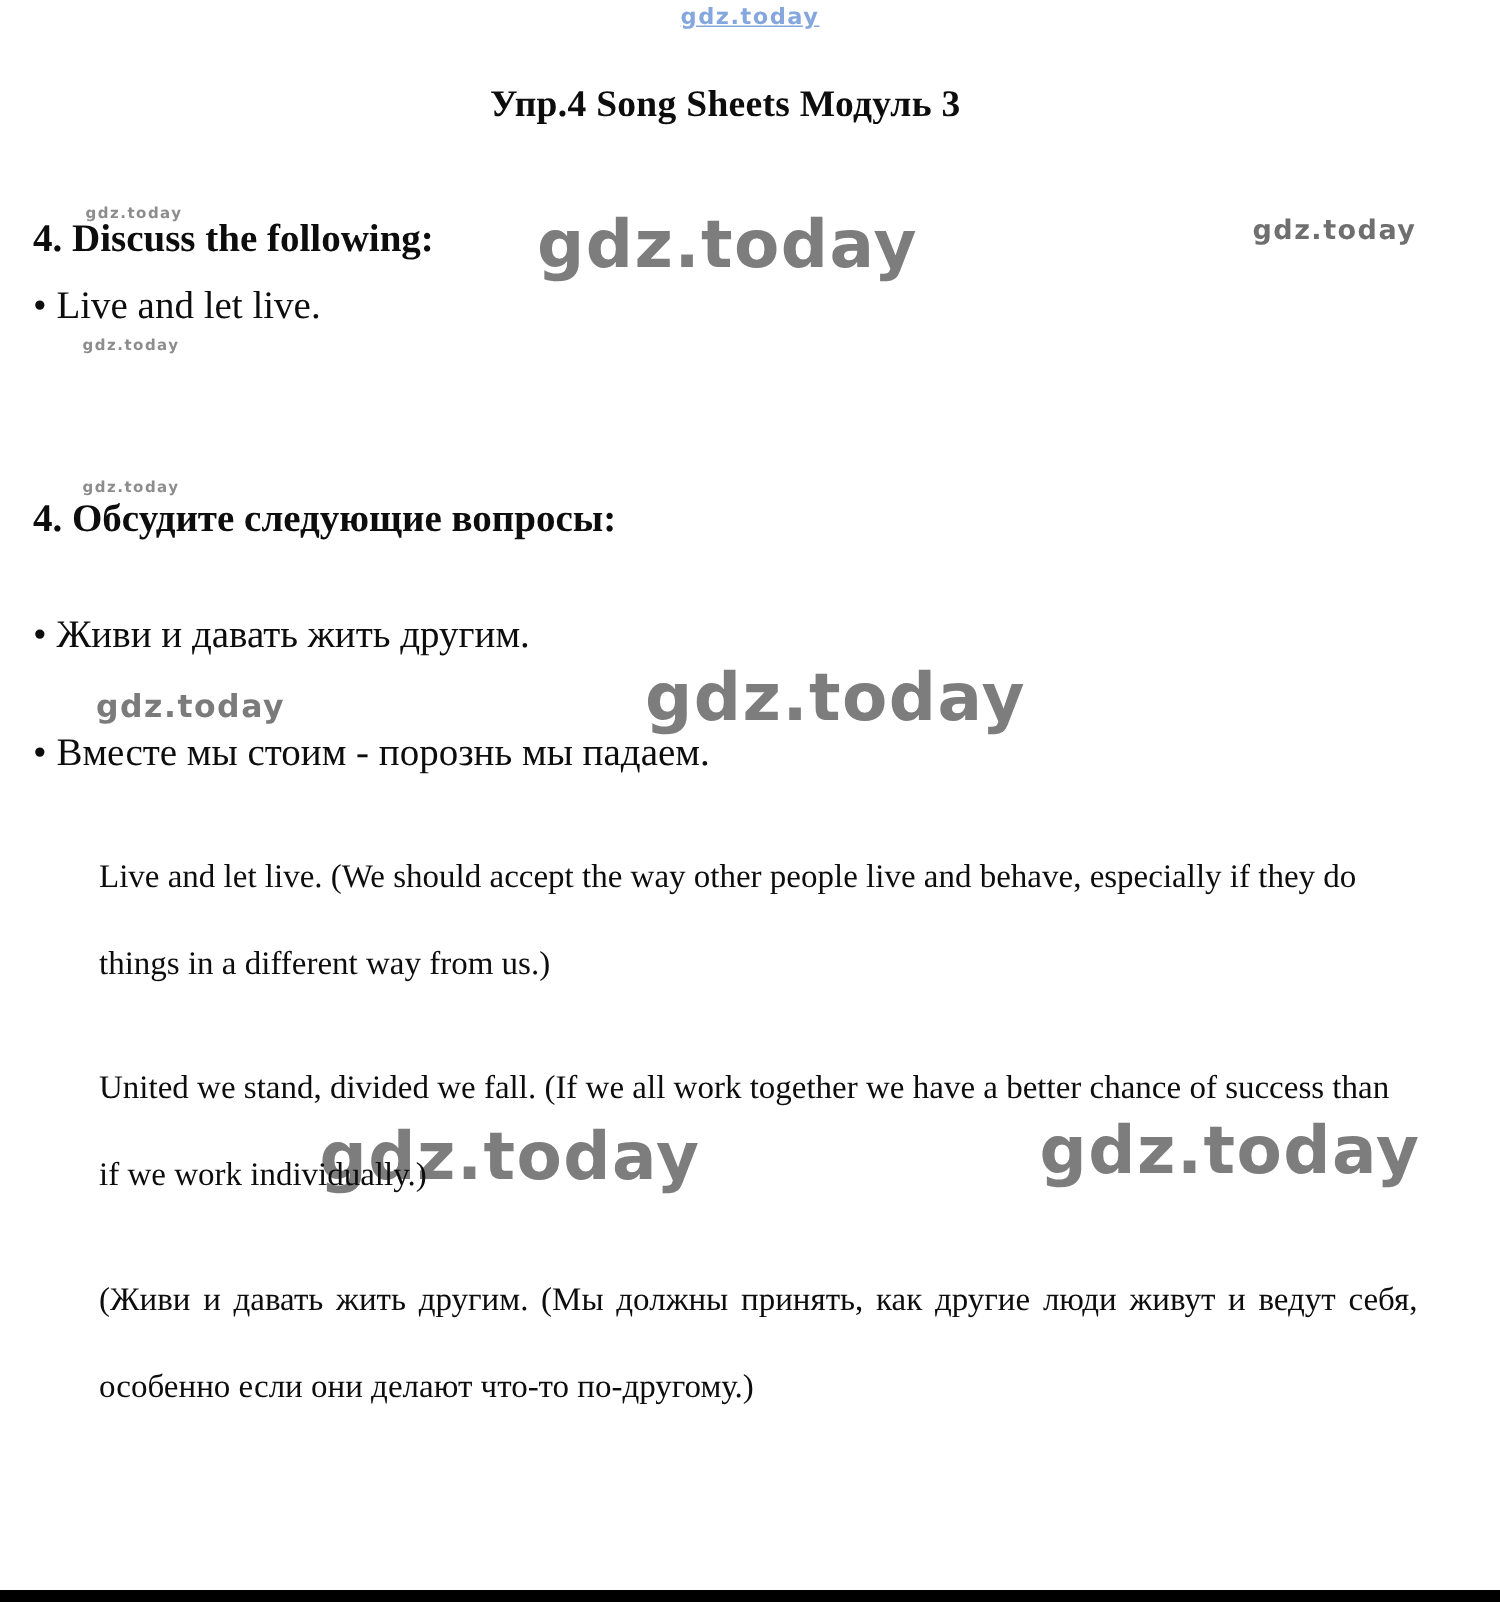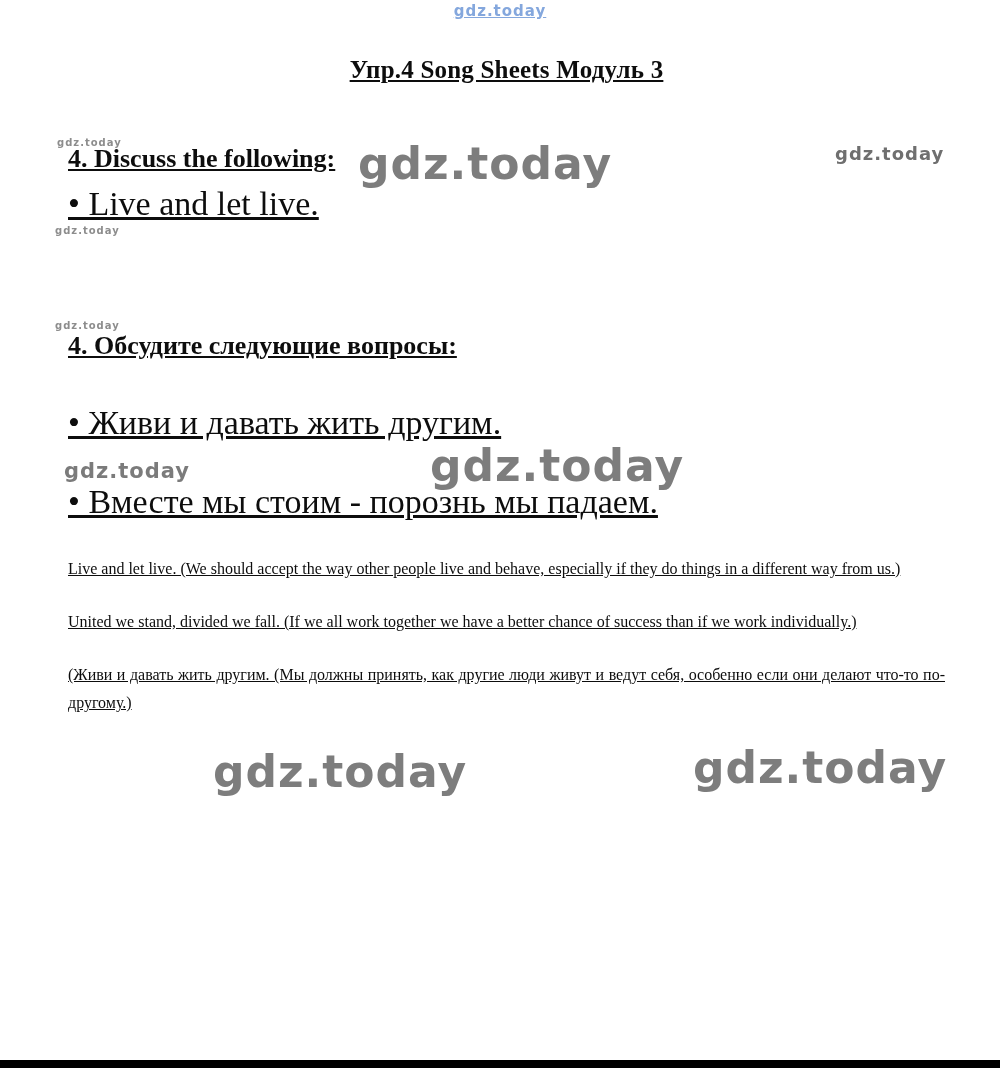--- a/index.html
+++ b/index.html
@@ -14,49 +14,49 @@
   }
   .page {
     position: relative;
     width: 1000px;
     height: 1068px;
     background: #ffffff;
   }
   .content {
     position: relative;
     z-index: 2;
-    padding: 56px 55px 0 68px;
-    text-decoration: underline;
+    padding: 56px 55px 0 22px;
   }
   .doc-title {
     font-size: 25px;
     font-weight: bold;
     text-align: center;
     letter-spacing: 0.2px;
   }
   .section-heading {
     font-size: 26px;
     font-weight: bold;
     margin-top: 60px;
   }
   .section-heading.ru {
     margin-top: 110px;
   }
   .bullet-line {
-    font-size: 34px;
+    font-size: 26px;
     line-height: 34px;
     margin-top: 13px;
   }
   .bullet-line.ru {
     margin-top: 45px;
   }
   .answer-para {
-    font-size: 16px;
-    line-height: 28px;
+    font-size: 22px;
+    line-height: 58px;
     margin-top: 25px;
+    margin-left: 44px;
   }
   .answer-para.first {
     margin-top: 36px;
   }
   .answer-para.justify {
     text-align: justify;
   }
   
   .wm {
     position: absolute;

